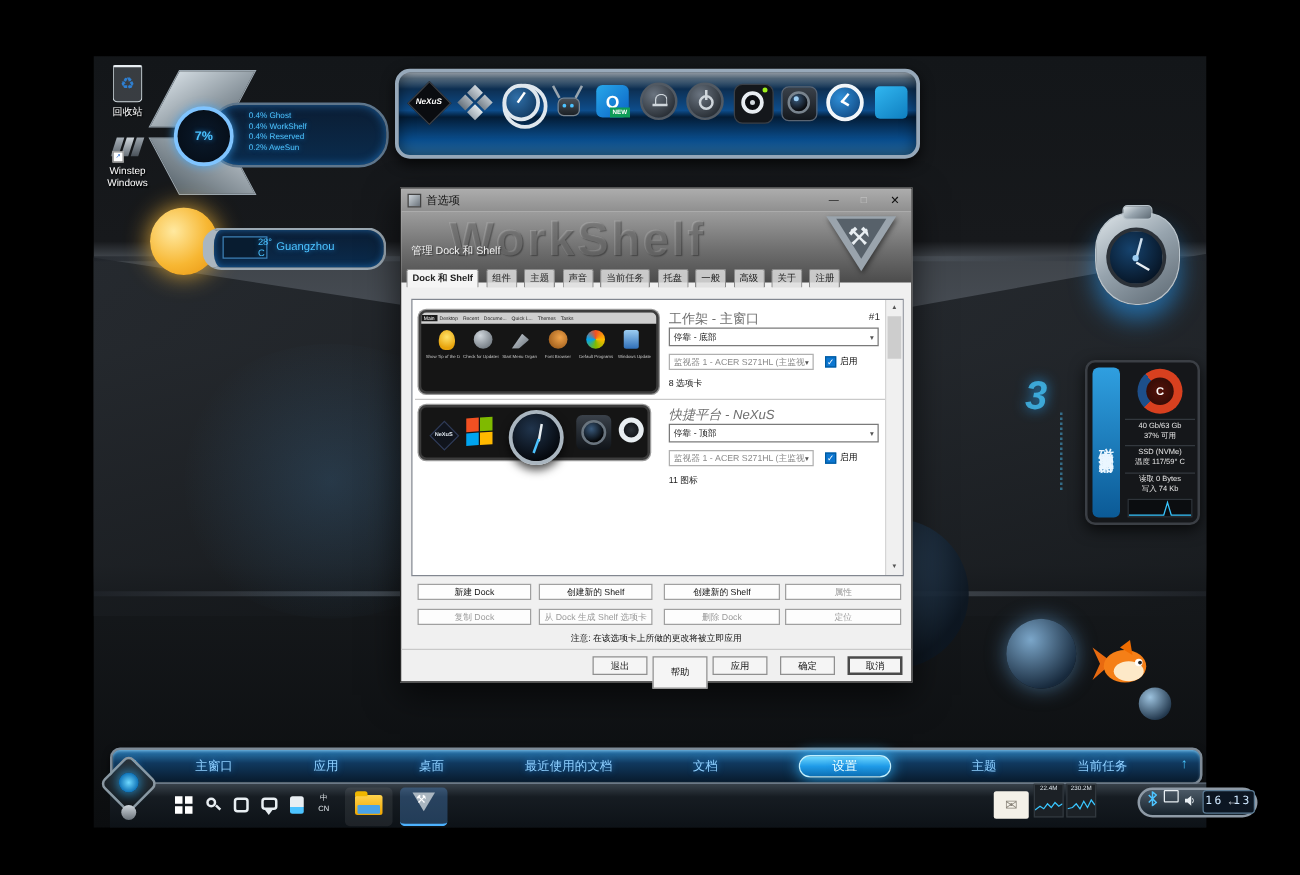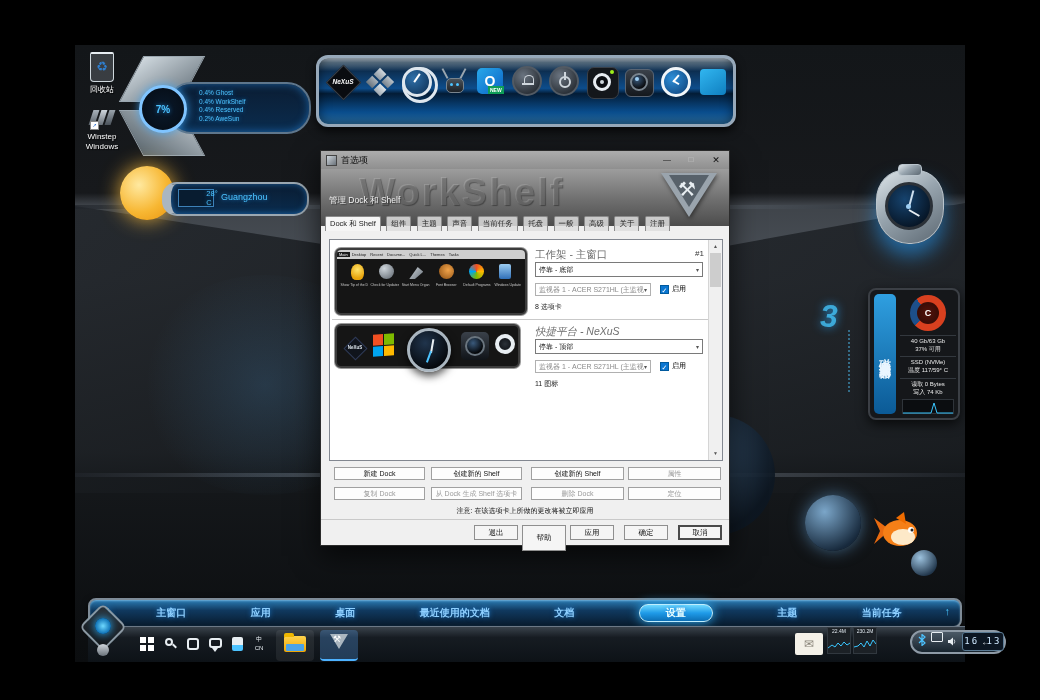--- a/index.html
+++ b/index.html
@@ -29,21 +29,21 @@
   #dialog{left:320px;top:150px;width:410px;height:396px;background:#f0f0f0;
     border:1px solid #2b2b2b;box-sizing:border-box;box-shadow:0 10px 26px rgba(0,0,0,.65);}
   #dlg-title{left:0;top:0;width:100%;height:18px;background:linear-gradient(#adadad,#8f8f8f);
     color:#111;font-size:9px;display:flex;align-items:center;}
   #dlg-banner{left:0;top:18px;width:100%;height:57px;overflow:hidden;
     background:linear-gradient(180deg,#9d9d9d,#6e6e6e 55%,#4c4c4c);}
   .watermark{font-size:38px;font-weight:bold;color:rgba(255,255,255,.16);letter-spacing:2px;
     text-shadow:1px 1px 1px rgba(0,0,0,.35);}
   .tab{display:inline-block;font-size:7.5px;color:#222;background:rgba(222,222,222,.85);
     border:1px solid #8a8a8a;border-bottom:none;padding:2px 4px 2px 4px;margin-right:1px;border-radius:2px 2px 0 0;}
-  .tab.active{background:#f5f5f5;font-weight:normal;}
+  .tab.active{background:#f5f5f5;font-weight:bold;}
   .panel{background:#fff;border:1px solid #828790;box-sizing:border-box;}
   .select{background:#fff;border:1px solid #7a7a7a;box-sizing:border-box;font-size:7px;color:#111;
     display:flex;align-items:center;padding:0 3px;justify-content:space-between;}
   .select.dis{color:#8a8a8a;border-color:#b0b0b0;}
   .chev{font-size:6px;color:#555;}
   .cbx{width:9px;height:9px;background:#0b76d1;border:1px solid #005a9e;color:#fff;font-size:7px;
     line-height:9px;text-align:center;box-sizing:border-box;}
   .gtitle{font-size:10.5px;color:#6e6e6e;}
   .abtn{background:#fdfdfd;border:1px solid #a0a0a0;box-sizing:border-box;font-size:7px;color:#111;
     display:flex;align-items:center;justify-content:center;}
@@ -53,21 +53,21 @@
   .fbtn.focus{border:2px solid #4a4a4a;}
   
   .pvw{background:#151515;border:2px solid #3c3c3c;border-radius:6px;box-shadow:0 0 0 1px #9a9a9a;box-sizing:border-box;}
   .pvlabel{font-size:3.5px;color:#c9c9c9;text-align:center;overflow:hidden;white-space:nowrap;}
   .pvtab{font-size:4px;color:#222;padding:0 2px;}
   
   #shelfbar{left:88px;top:598px;width:874px;height:30px;border-radius:8px;
     border:2px solid #7e8b97;box-sizing:border-box;
     background:linear-gradient(180deg,#2b7cb4 0%,#10395f 40%,#081a2c 100%);
     box-shadow:inset 0 1px 2px rgba(180,230,255,.5), 0 2px 6px rgba(0,0,0,.6);}
-  .shelftab{font-size:10px;color:#8fd0ff;text-shadow:0 0 5px rgba(30,130,220,.9);font-weight:bold;}
+  .shelftab{font-size:10px;color:#8fd0ff;text-shadow:0 0 5px rgba(30,130,220,.9);}
   .shelftab.active{color:#eaffff;background:linear-gradient(#6fd9ff,#1f9be8 50%,#0c6fb4);
     border:1px solid #bfefff;border-radius:10px;padding:1px 26px;box-shadow:0 0 12px #2fb4ff;}
   #taskbar{left:88px;top:626px;width:877px;height:36px;
     background:linear-gradient(#39424b,#161c22 30%,#0d1217);border-top:1px solid #6b7886;box-sizing:border-box;}
   .nettile{width:24px;height:27px;background:#1c2126;border:1px solid #31383f;box-sizing:border-box;}
   .netnum{font-size:5px;color:#dfe7ee;text-align:center;}
   
   .vtext{writing-mode:vertical-rl;text-orientation:upright;}
 </style>
 </head>

